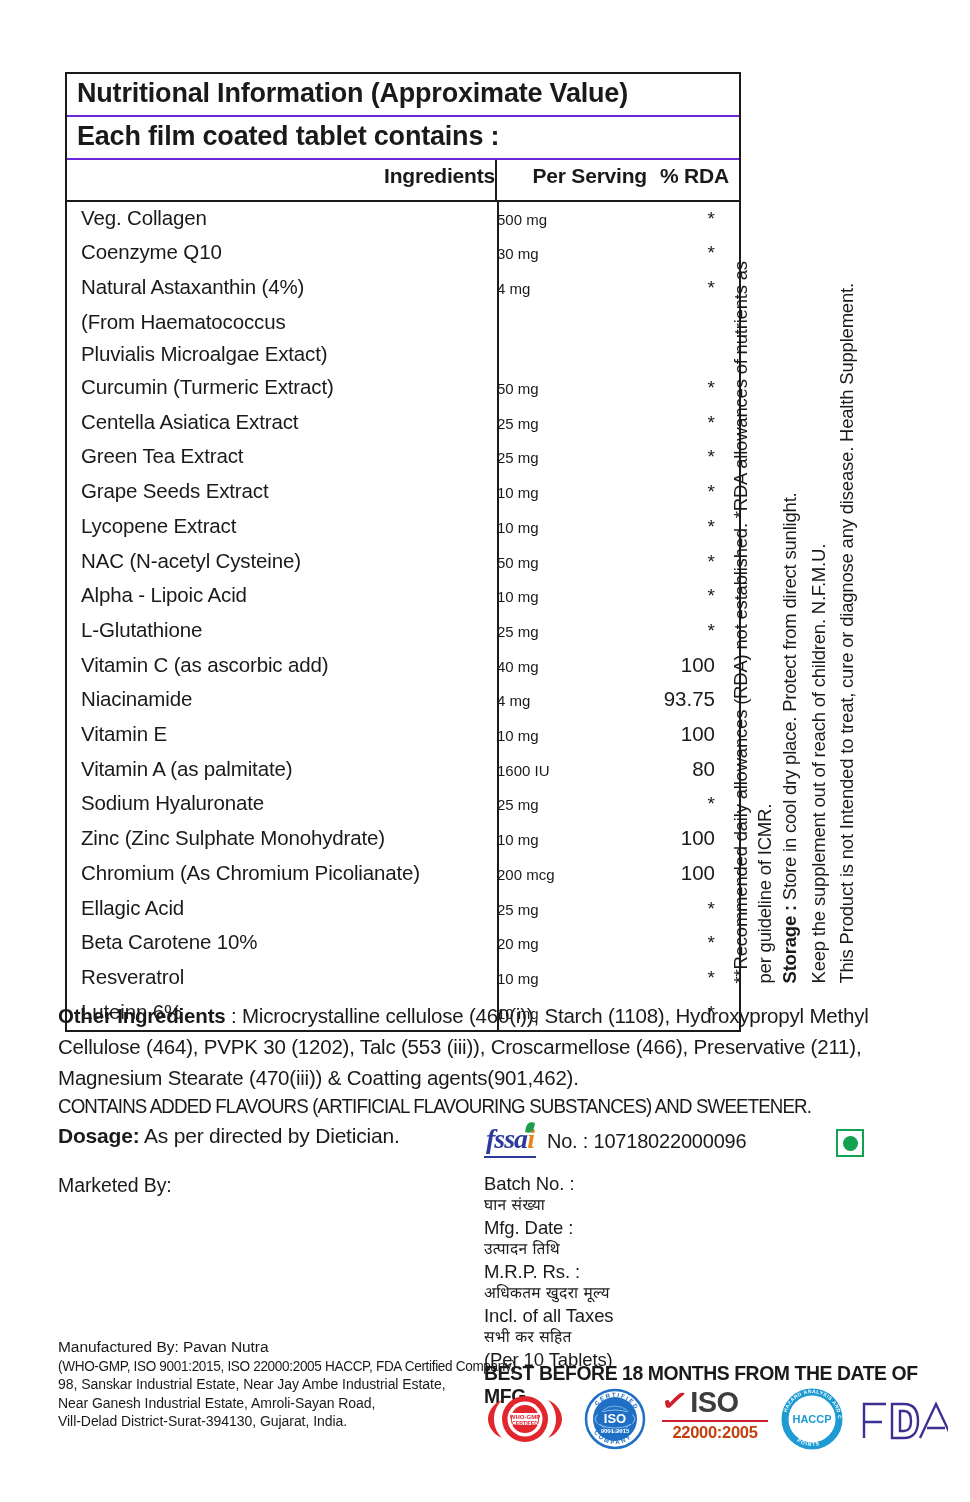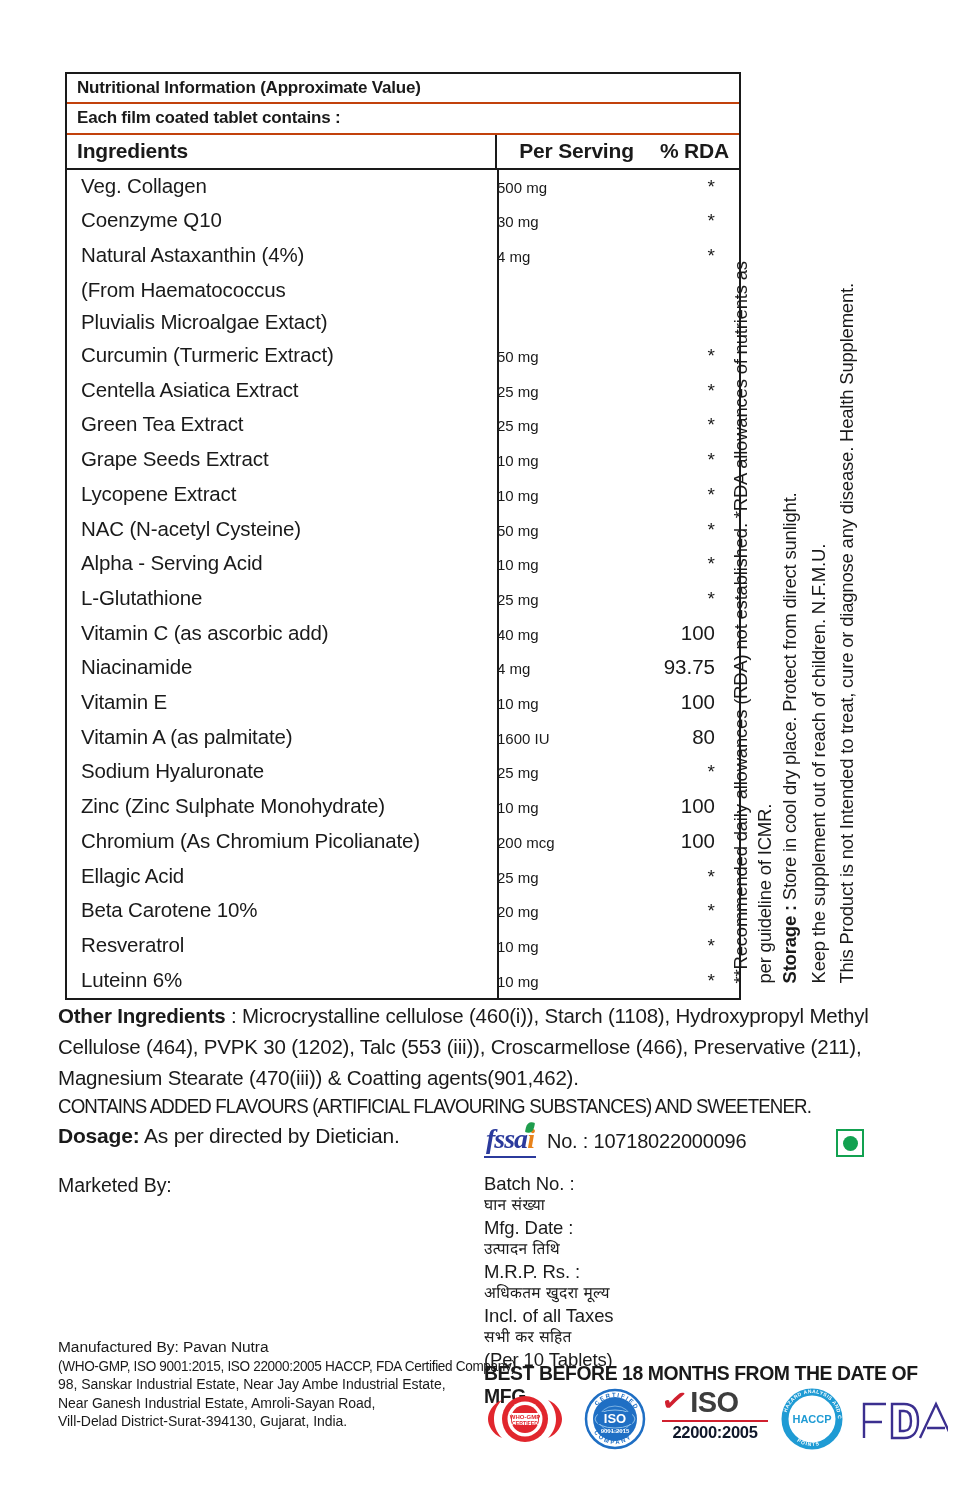--- a/index.html
+++ b/index.html
@@ -15,36 +15,36 @@
   .page { position:absolute; inset:0; }
 
   
   .nut-table {
     position:absolute;
     left:65px; top:72px;
     width:676px;
     border:2px solid #1a1a1a;
   }
   .nut-title, .nut-sub {
-    border-bottom:2px solid #c2410c;
+    border-bottom:2px solid #6d28d9;
     padding:3px 0 4px 10px;
     font-weight:bold;
-    font-size:17px;
+    font-size:27px;
     letter-spacing:-0.2px;
     line-height:1.25;
   }
   .nut-head {
     display:flex;
     border-bottom:2px solid #1a1a1a;
     font-weight:bold;
     font-size:21px;
     letter-spacing:-0.2px;
   }
-  .nut-head .c-ing { flex:0 0 430px; padding:4px 0 5px 10px; border-right:2px solid #1a1a1a; }
-  .nut-head .c-serv { flex:0 0 150px; text-align:center; padding:4px 0 5px 9px; }
+  .nut-head .c-ing { flex:0 0 430px; padding:4px 0 12px 10px; border-right:2px solid #1a1a1a;text-align:right; }
+  .nut-head .c-serv { flex:0 0 150px; text-align:right; padding:4px 0 5px 9px; }
   .nut-head .c-rda { flex:1; text-align:right; padding:4px 10px 5px 0; }
 
   .nut-body { position:relative; }
   .nut-body .divider {
     position:absolute; top:0; bottom:0; left:430px;
     width:2px; background:#1a1a1a;
   }
   .row { display:flex; align-items:baseline; }
   .row .c-ing {
     flex:0 0 430px;
@@ -224,21 +224,21 @@
   .iso22-check {
     color:#d0202f; font-size:30px; line-height:1;
     font-weight:bold; transform:rotate(8deg) scaleX(1.1);
     margin-top:-4px;
   }
   .iso22-word {
     font-size:29px; font-weight:bold; color:#3d3d3d;
     letter-spacing:-0.5px; line-height:1;
   }
   .iso22-num {
-    font-size:16.5px; font-weight:bold; color:#0f172a;
+    font-size:16.5px; font-weight:bold; color:#c2410c;
     letter-spacing:-0.3px; border-top:2.5px solid #d0202f;
     padding-top:1px; margin-top:3px; text-align:center;
   }
 </style>
 </head>
 <body>
 
 <div class="page">
 
   <div class="nut-table">
@@ -300,21 +300,21 @@
           <div class="c-ing">Lycopene Extract</div>
           <div class="c-serv">10 mg</div>
           <div class="c-rda star">*</div>
         </div>
         <div class="row">
           <div class="c-ing">NAC (N-acetyl Cysteine)</div>
           <div class="c-serv">50 mg</div>
           <div class="c-rda star">*</div>
         </div>
         <div class="row">
-          <div class="c-ing">Alpha - Serving Acid</div>
+          <div class="c-ing">Alpha - Lipoic Acid</div>
           <div class="c-serv">10 mg</div>
           <div class="c-rda star">*</div>
         </div>
         <div class="row">
           <div class="c-ing">L-Glutathione</div>
           <div class="c-serv">25 mg</div>
           <div class="c-rda star">*</div>
         </div>
         <div class="row">
           <div class="c-ing">Vitamin C (as ascorbic add)</div>

